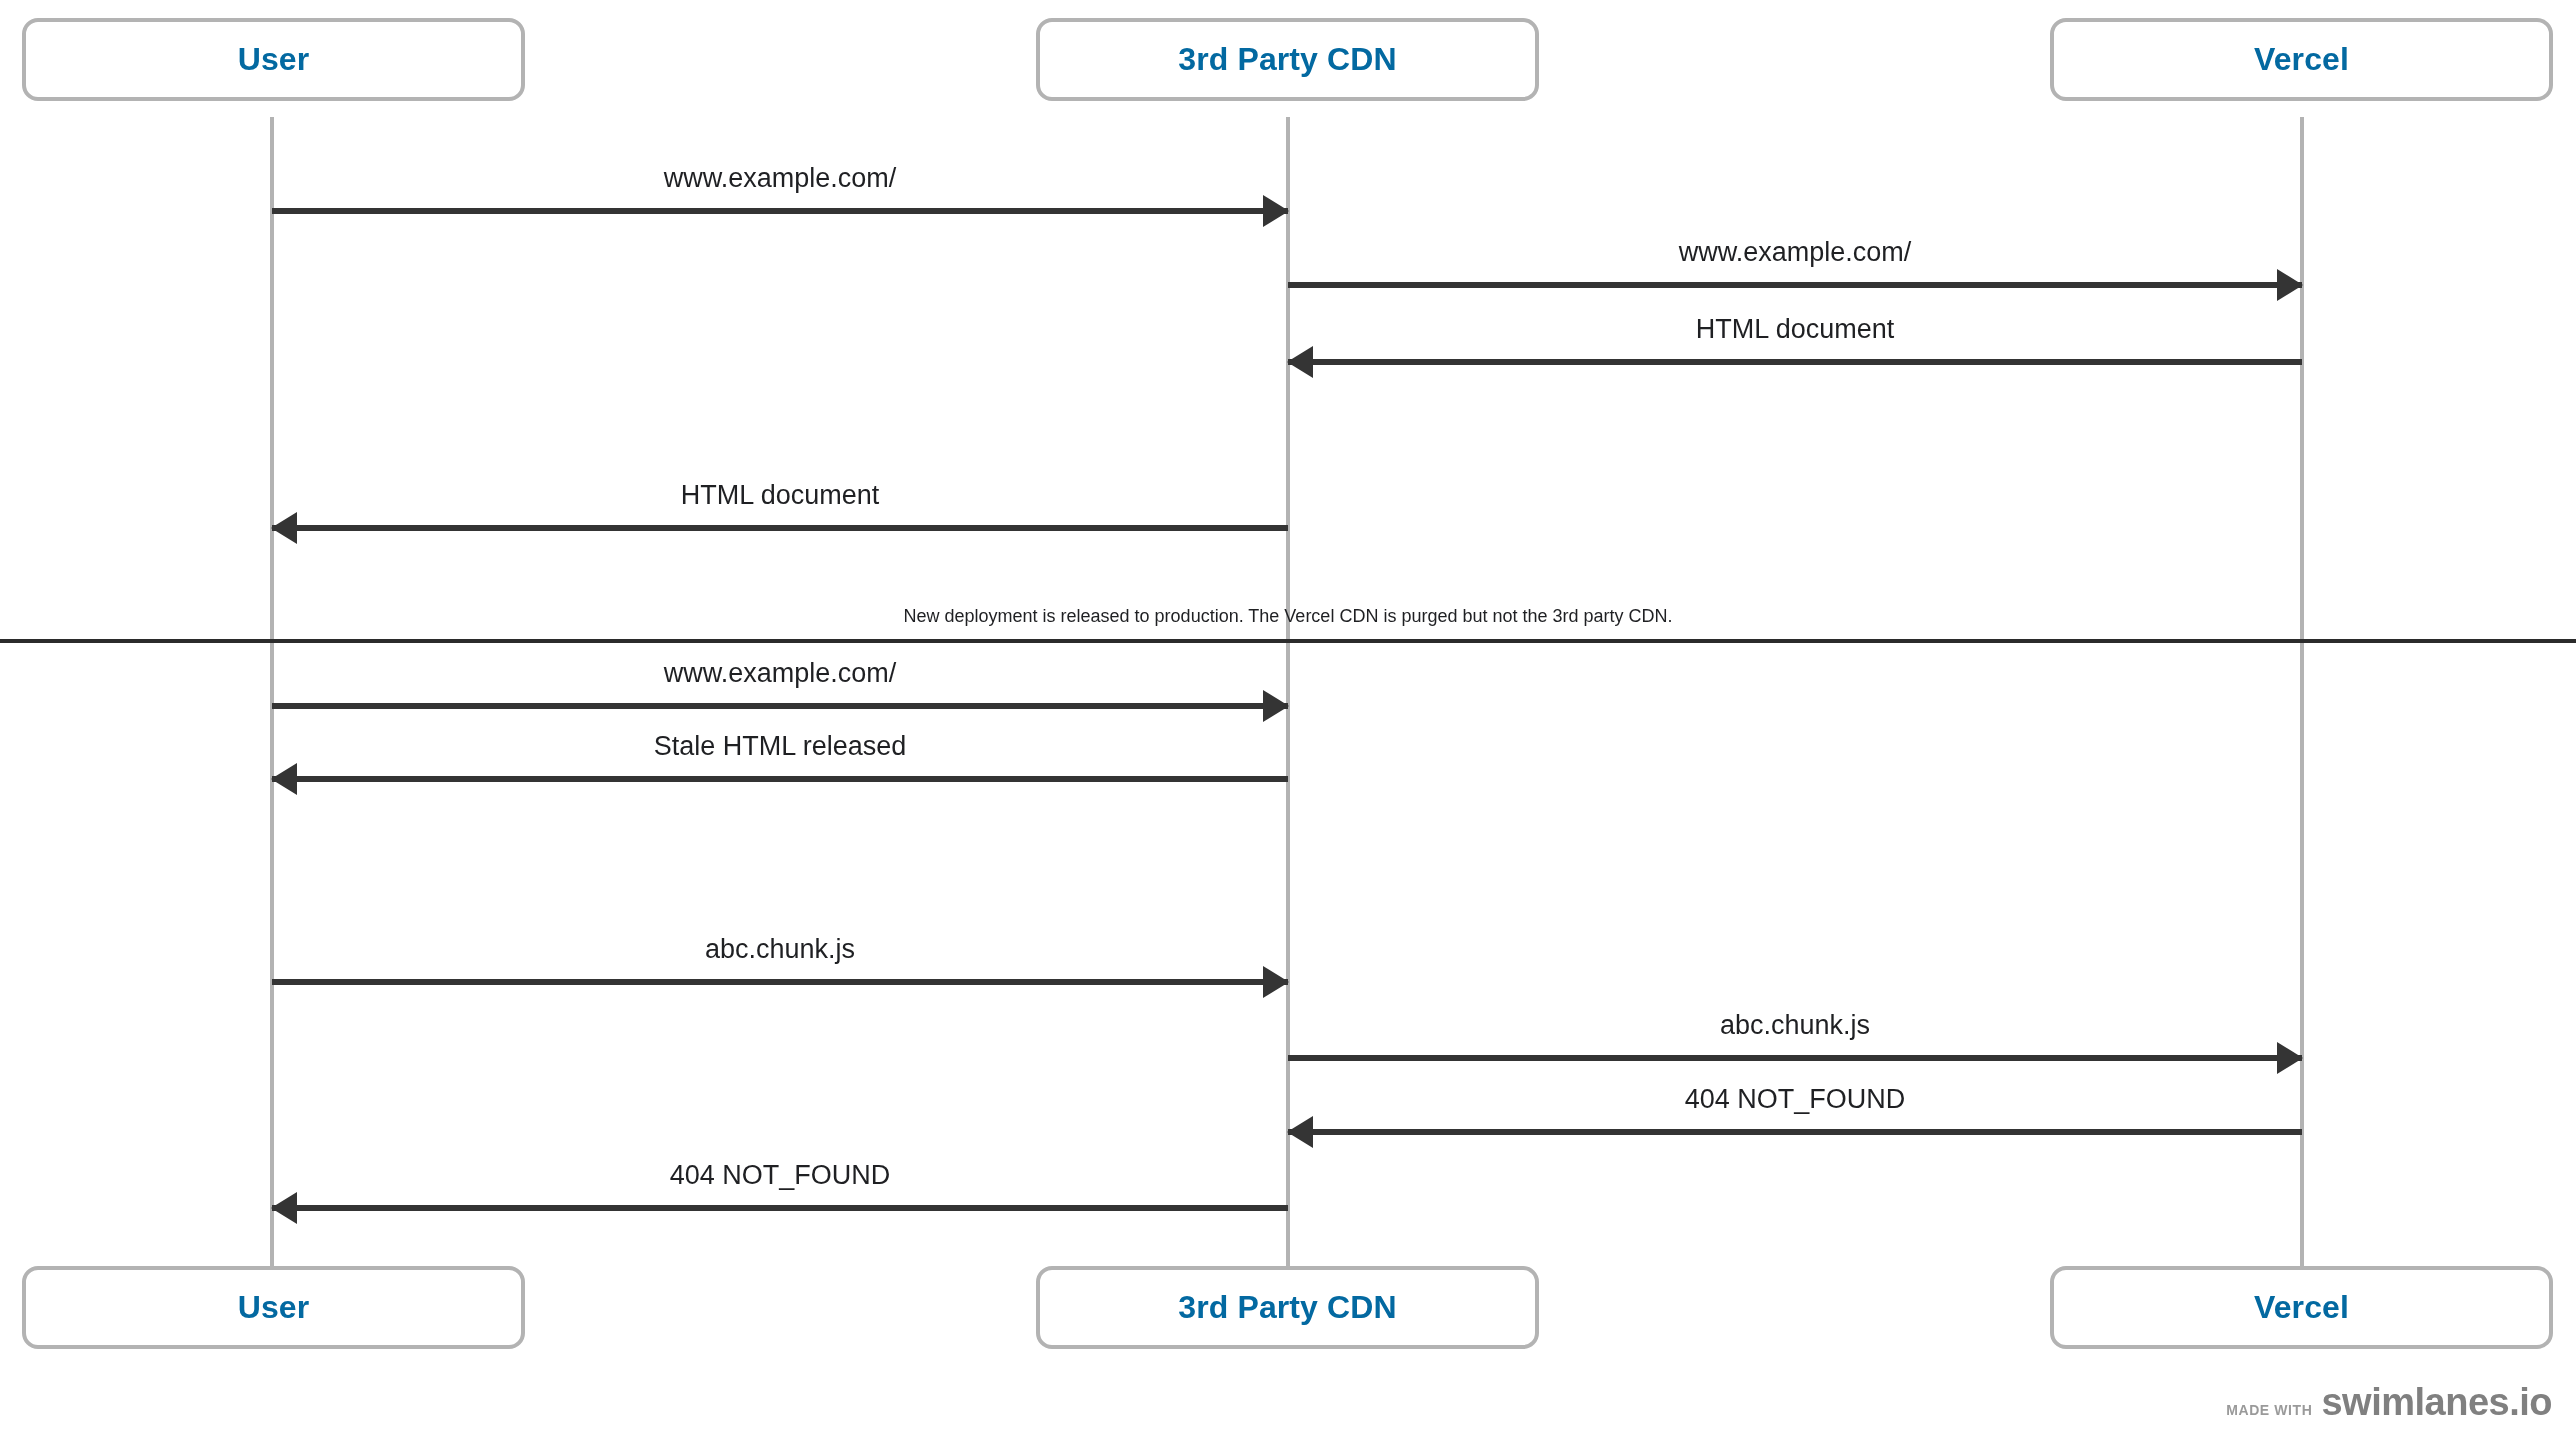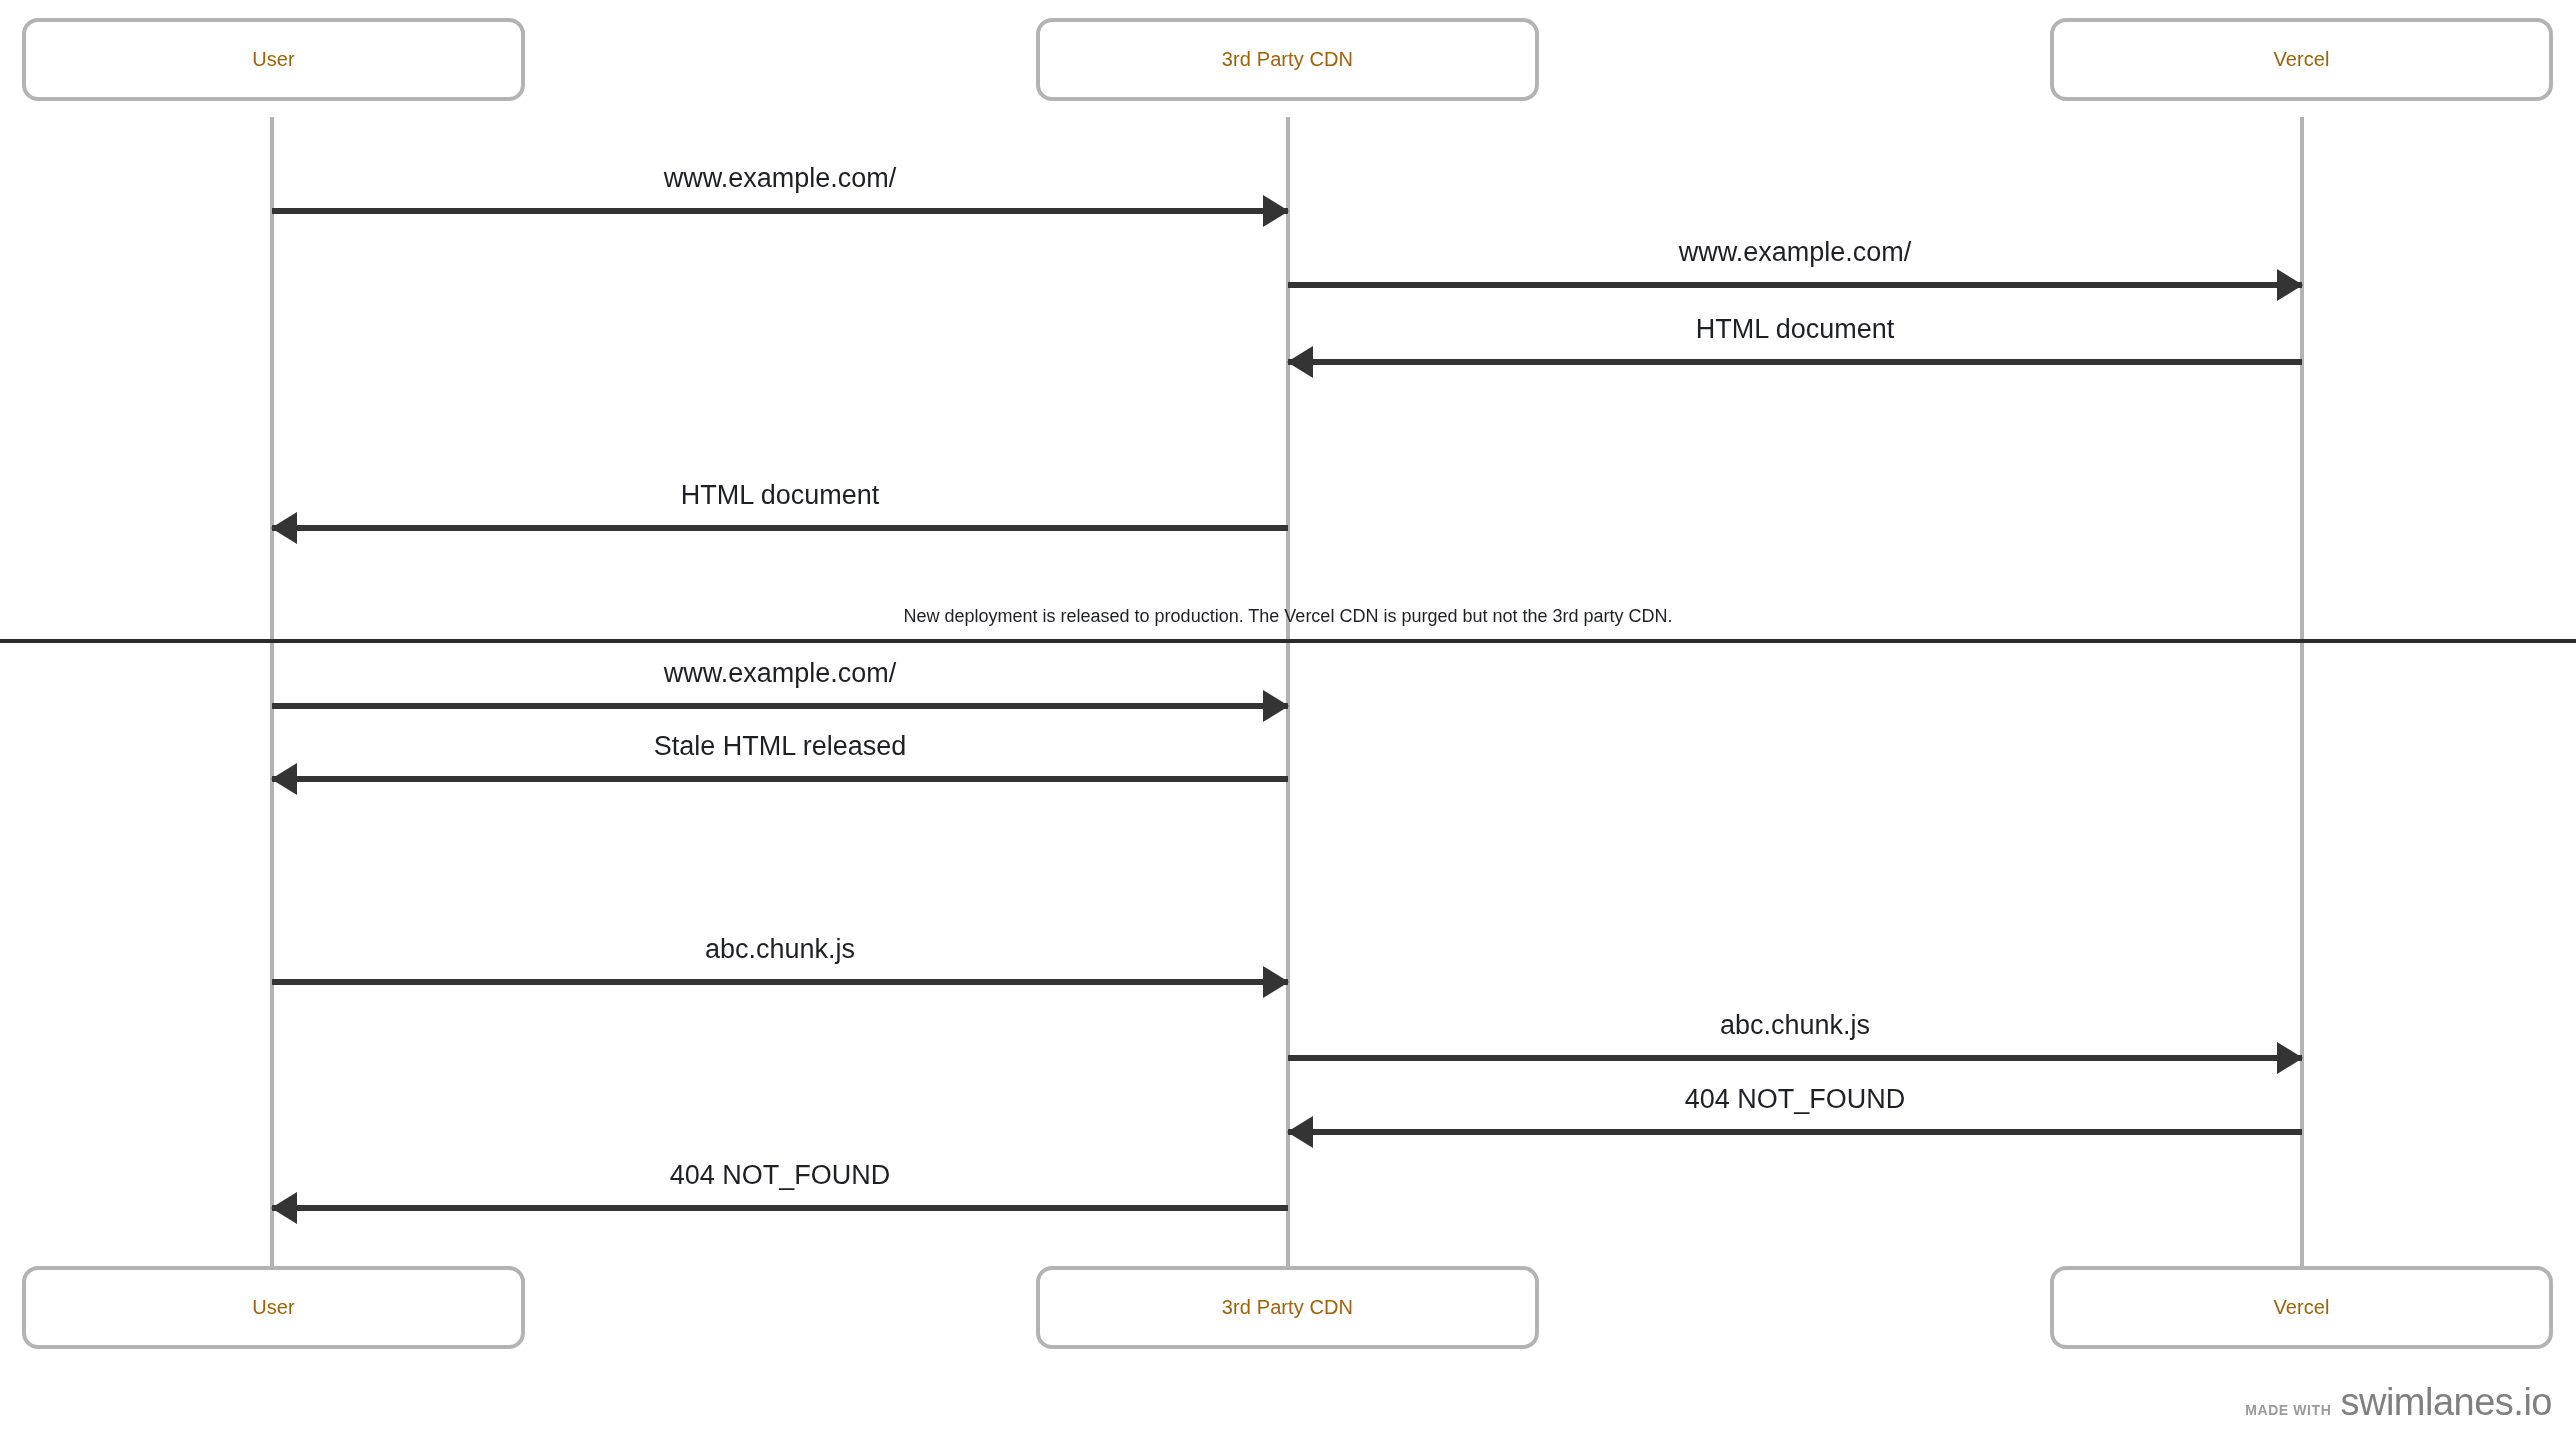--- a/index.html
+++ b/index.html
@@ -36,23 +36,23 @@
     box-sizing: border-box;
     border: 4px solid #b3b3b3;
     border-radius: 16px;
     background: #ffffff;
     display: flex;
     align-items: center;
     justify-content: center;
     height: 83px;
   }
   .participant .plabel {
-    font-size: 20px;
-    font-weight: 400;
-    color: #a16207;
+    font-size: 32px;
+    font-weight: 700;
+    color: #0369a1;
     letter-spacing: 0.1px;
     white-space: nowrap;
   }
 
   
   .message {
     position: absolute;
     height: 0;
   }
   .msg-line {
@@ -156,21 +156,21 @@
   }
   .wm-made {
     font-size: 14px;
     font-weight: 700;
     letter-spacing: 0.6px;
     color: #9a9a9a;
     text-transform: uppercase;
   }
   .wm-brand {
     font-size: 38px;
-    font-weight: 400;
+    font-weight: 700;
     color: #808080;
     letter-spacing: -0.5px;
   }
 </style>
 </head>
 <body>
 
 <div id="canvas">
 
   <div class="lifeline" style="left:270px;"></div>

